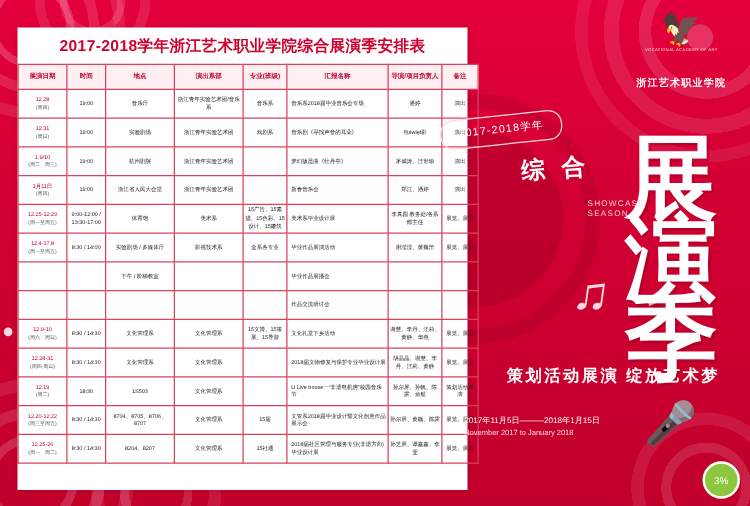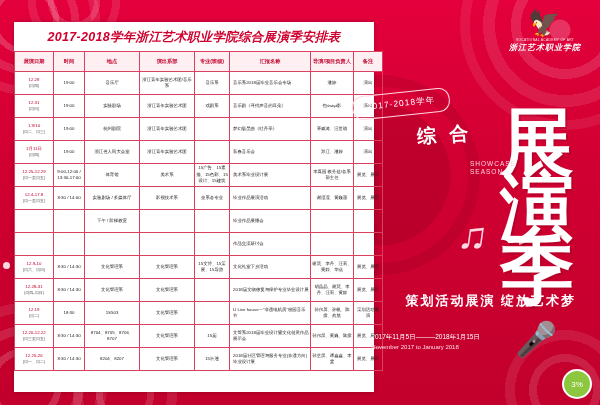--- a/index.html
+++ b/index.html
@@ -48,21 +48,21 @@
         radial-gradient(circle, rgba(120,0,20,0.22) 0 70px, rgba(120,0,20,0) 71px 88px,
         rgba(120,0,20,0.16) 88px 100px, rgba(120,0,20,0) 100px);}
 
   
   #sheet{
     position:absolute;left:14px;top:22px;width:360px;height:370px;
     background:#ffffff;box-shadow:0 0 4px rgba(0,0,0,.25);
   }
   #sheet-title{
     text-align:center;color:#d0002e;font-weight:bold;font-size:12.5px;
-    letter-spacing:.3px;padding:7px 18px 5px;white-space:nowrap;font-style:italic;
+    letter-spacing:.3px;padding:7px 18px 5px;white-space:nowrap;
   }
   table{border-collapse:collapse;width:344px;margin:0 auto;
         font-size:4.4px;line-height:1.45;color:#222;table-layout:fixed;}
   th,td{border:.6px solid #d9415f;text-align:center;vertical-align:middle;padding:1px 1px;}
   thead th{background:#fdeff2;color:#c1002b;font-weight:bold;font-size:5.2px;height:17px;}
   tbody td{height:20px;}
   td.red{color:#c1002b;}
   .c-date{width:36px;}
   .c-time{width:28px;}
   .c-place{width:52px;}
@@ -71,21 +71,21 @@
   .c-name{width:78px;}
   .c-lead{width:40px;}
   .c-note{width:26px;}
   .sub{display:block;font-size:4px;color:#555;}
   .ml{text-align:left;padding-left:3px;}
 
   
   #logo{position:absolute;right:16px;top:10px;width:78px;text-align:center;color:#fff;}
   #logo .emblem{font-size:26px;line-height:26px;color:#ffd9e2;}
   #logo .en{font-size:3.3px;letter-spacing:.3px;margin-top:2px;opacity:.9;}
-  #logo .cn{font-size:8px;margin-top:0;font-weight:bold;letter-spacing:1px;font-style:italic;}
+  #logo .cn{font-size:8px;margin-top:19px;font-weight:bold;letter-spacing:1px;}
 
   #badge{
     position:absolute;right:150px;top:92px;width:96px;height:22px;
     border:1px solid #ffd9e2;border-radius:11px;color:#fff;
     font-size:8.5px;letter-spacing:1px;display:flex;align-items:center;justify-content:center;
     transform:rotate(-6deg);
   }
   #big-zhan{
     position:absolute;right:28px;top:112px;font-size:74px;line-height:62px;
     font-weight:bold;color:#fff;letter-spacing:-2px;

